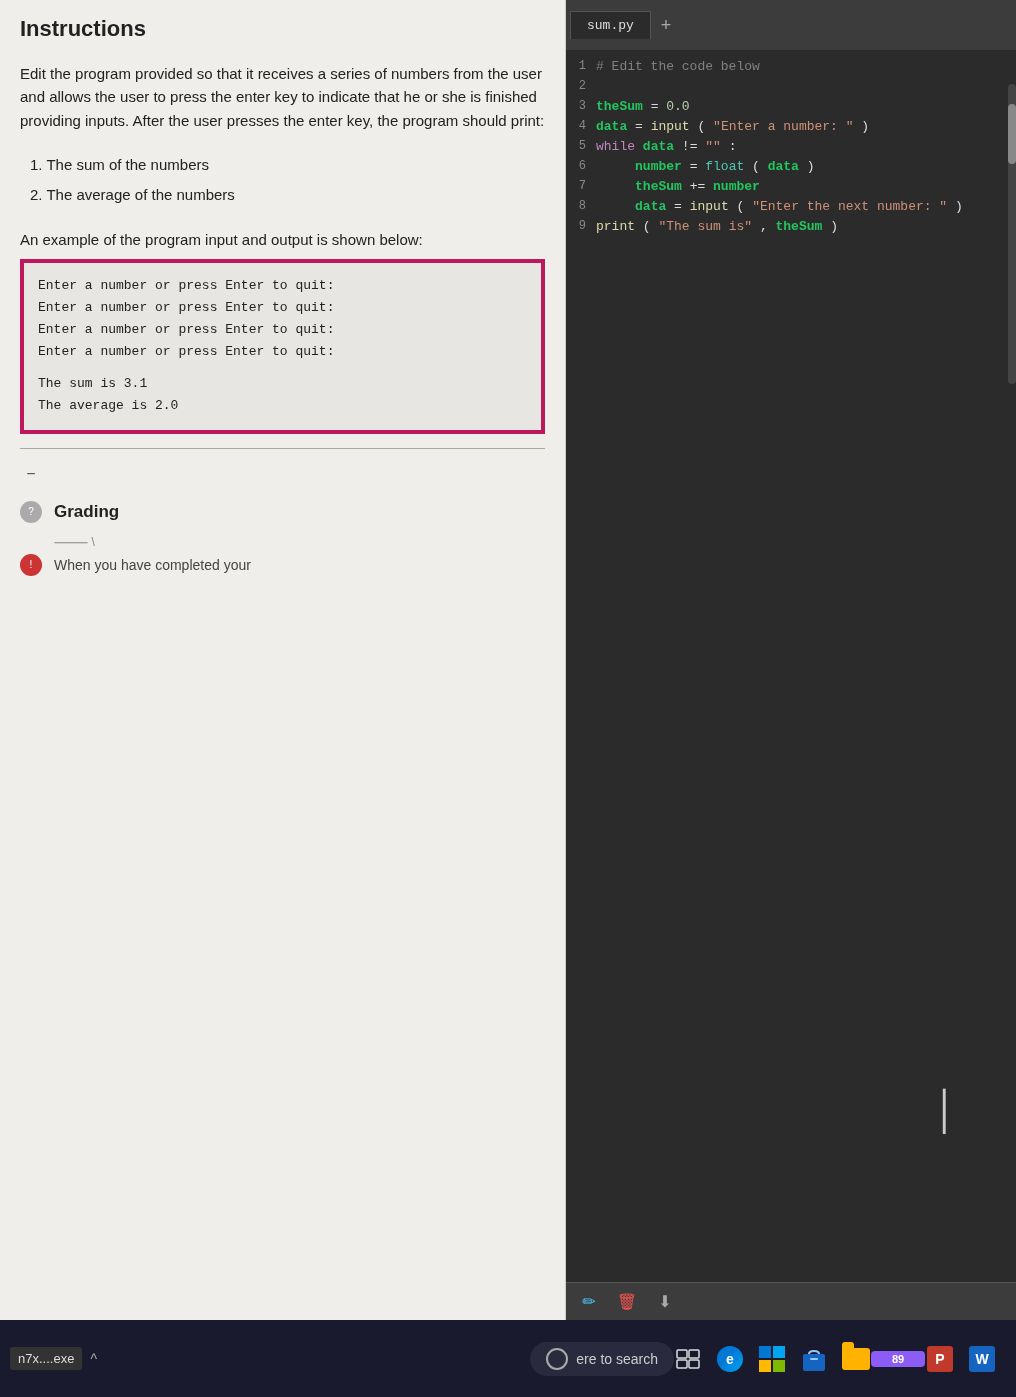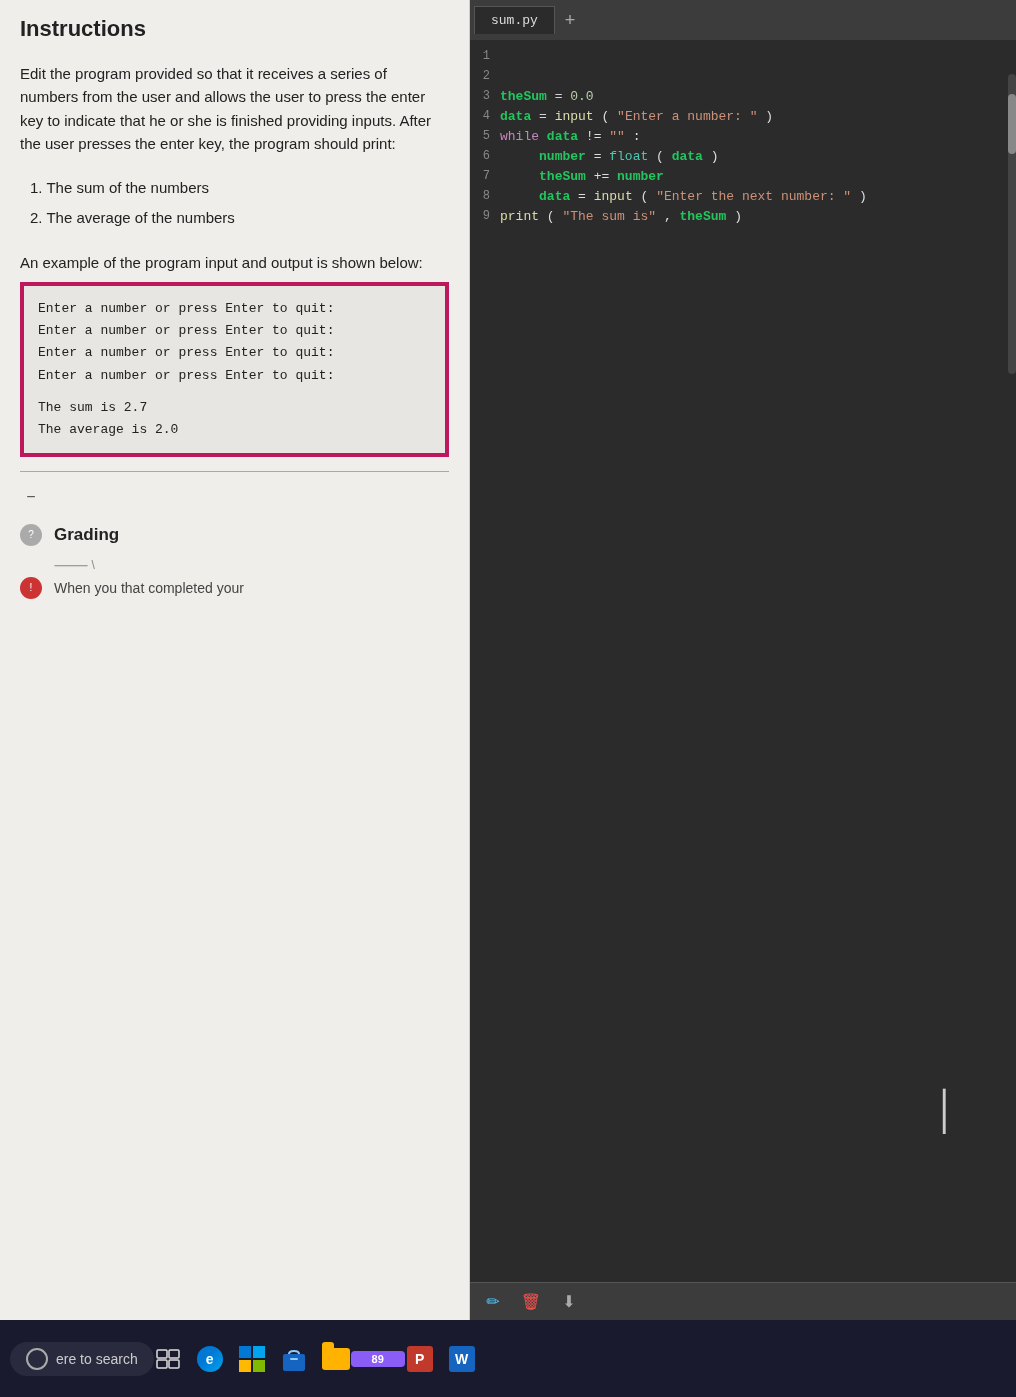--- a/index.html
+++ b/index.html
@@ -17,21 +17,21 @@
       display: flex;
       width: 1016px;
       height: 1320px;
       position: absolute;
       top: 0;
       left: 0;
     }
 
     
     .left-panel {
-      width: 470px;
+      width: 566px;
       background: #f0eeeb;
       border-right: 1px solid #ccc;
       padding: 16px 20px;
       overflow-y: auto;
       position: relative;
     }
 
     .instructions-title {
       font-size: 22px;
       font-weight: bold;
@@ -126,21 +126,21 @@
       background: #2b2b2b;
       display: flex;
       flex-direction: column;
     }
 
     
     .tab-bar {
       display: flex;
       align-items: center;
       background: #3c3c3c;
-      height: 40px;
+      height: 50px;
       padding: 0 4px;
     }
 
     .tab-item {
       background: #2b2b2b;
       color: #ddd;
       font-size: 13px;
       padding: 6px 16px;
       border-top: 1px solid #555;
       border-left: 1px solid #555;
@@ -417,55 +417,56 @@
     </ul>
 
     <div class="example-label">An example of the program input and output is shown below:</div>
 
     <div class="example-box">
       <div>Enter a number or press Enter to quit:</div>
       <div>Enter a number or press Enter to quit:</div>
       <div>Enter a number or press Enter to quit:</div>
       <div>Enter a number or press Enter to quit:</div>
       <div style="height:10px"></div>
-      <div>The sum is 2.7</div>
+      <div>The sum is 3.1</div>
       <div>The average is 2.0</div>
     </div>
 
     <hr class="divider">
 
     <div style="margin-top: 10px;">
       <div class="icon-row" style="margin-bottom:16px;">
         <span class="icon-circle share">−</span>
       </div>
       <div class="icon-row" style="margin-bottom:10px;">
         <div class="icon-circle" style="background:#aaa; font-size:10px;">?</div>
         <span class="grading-label">Grading</span>
       </div>
       <div style="padding-left: 34px; margin-bottom:4px;">
         <div class="grading-sub" style="color:#888; font-size:12px;">⸻ \</div>
       </div>
       <div class="icon-row">
         <div class="icon-circle" style="background:#cc3333; font-size:10px;">!</div>
-        <span class="when-label">When you that completed your</span>
+        <span class="when-label">When you have completed your</span>
       </div>
     </div>
   </div>
 
   <div class="right-panel">
 
     <div class="tab-bar">
       <div class="tab-item">sum.py</div>
       <div class="tab-add">+</div>
     </div>
 
     <div class="code-area" style="position:relative;">
 
       <div class="code-line">
         <span class="line-number">1</span>
+        <span class="line-content kw-comment"># Edit the code below</span>
       </div>
 
       <div class="code-line">
         <span class="line-number">2</span>
         <span class="line-content"></span>
       </div>
 
       <div class="code-line">
         <span class="line-number">3</span>
         <span class="line-content">
@@ -556,20 +557,24 @@
 
     <div class="editor-bottom">
       <div class="editor-icon edit-icon">✏</div>
       <div class="editor-icon delete-icon">🗑</div>
       <div class="editor-icon download-icon">⬇</div>
     </div>
   </div>
 </div>
 
 <div class="taskbar">
+  <div class="taskbar-left">
+    <div class="exe-label">n7x....exe</div>
+    <div class="chevron-up">^</div>
+  </div>
 
   <div class="search-area">
     <div class="search-circle"></div>
     <span class="search-text">ere to search</span>
   </div>
 
   <div class="taskbar-icons">
 
     <div class="taskbar-icon">
       <svg width="24" height="20" viewBox="0 0 24 20">

